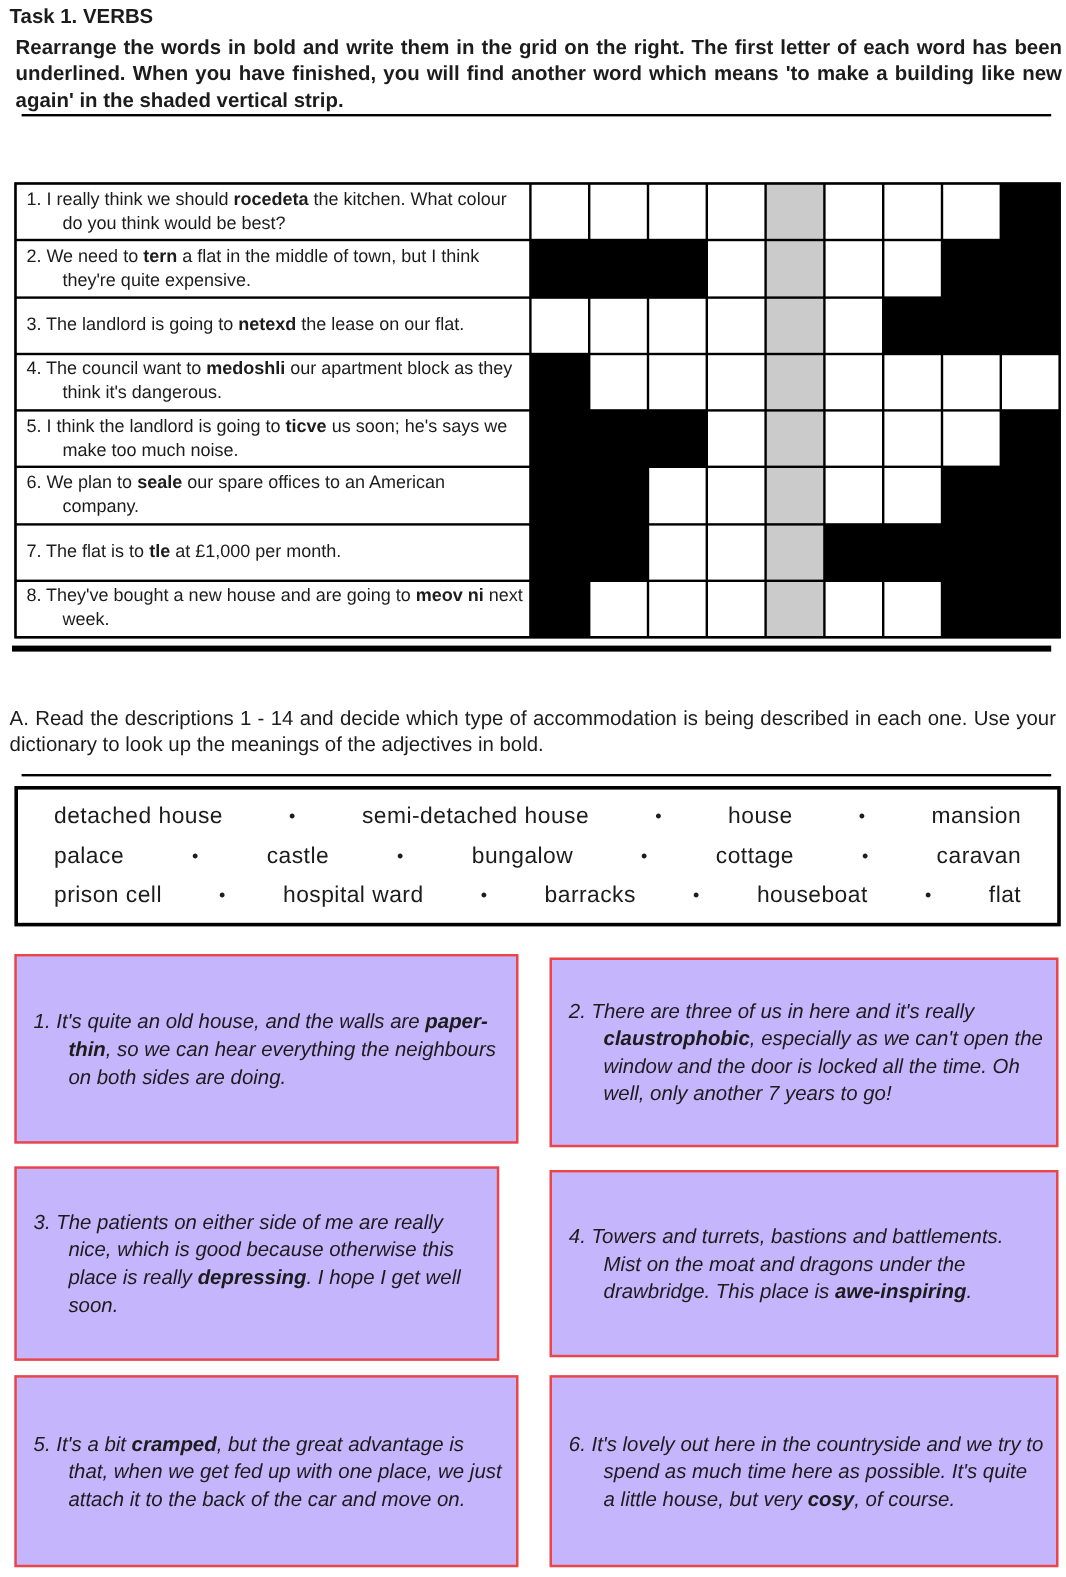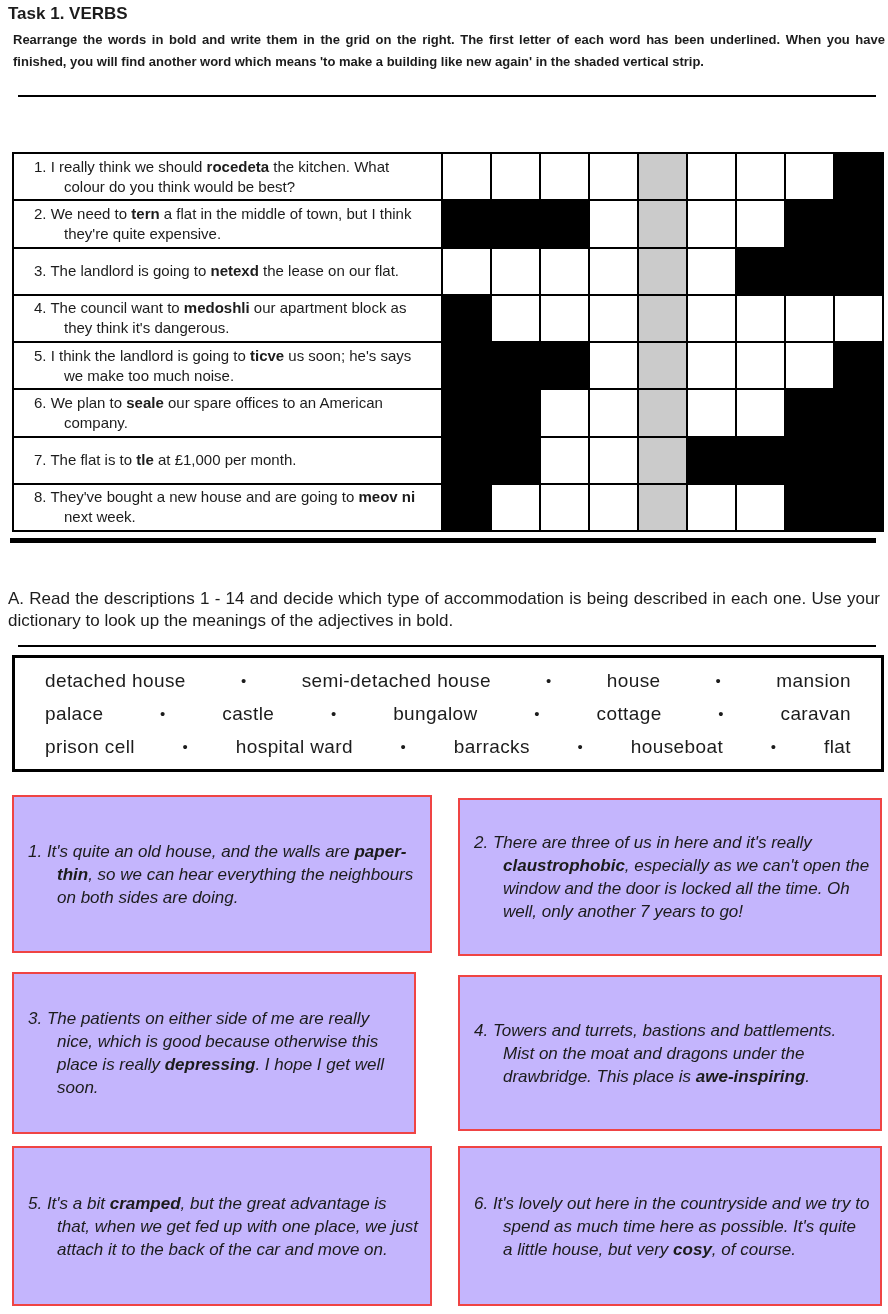--- a/index.html
+++ b/index.html
@@ -4,30 +4,30 @@
 <style>
   html,body{margin:0;padding:0;background:#fff;}
   .page{
     position:relative;width:888px;height:1314px;background:#ffffff;
     font-family:"Liberation Sans","DejaVu Sans",sans-serif;color:#1c1c1c;
     overflow:hidden;
   }
   
   .h-title{position:absolute;top:4px;left:8px;font-size:17px;font-weight:700;}
   .h-intro{position:absolute;top:24px;left:8px;width:872px;margin:5px;
-    font-size:13px;font-weight:700;line-height:22px;text-align:justify;}
+    font-size:17px;font-weight:700;line-height:22px;text-align:justify;}
   .rule{position:absolute;background:#000;}
   .thin{height:2px;left:18px;width:858px;}
   .thick{height:5px;left:10px;width:866px;}
   
   .xword{position:absolute;top:152px;left:12px;width:872px;height:380px;
     box-sizing:border-box;border:2px solid #000;background:#000;
     display:flex;gap:2px;}
   .clues{width:427px;display:grid;grid-template-rows:repeat(8,1fr);gap:2px;}
-  .clue{background:#fff;display:flex;align-items:center;padding:1px 16px;}
+  .clue{background:#fff;display:flex;align-items:center;padding:1px 4px;}
   .clue-text{font-size:15px;line-height:20px;padding-left:34px;text-indent:-30px;}
   .clue-text b{font-weight:700;}
   .pgrid{flex:1;display:grid;grid-template-columns:repeat(9,1fr);
     grid-template-rows:repeat(8,1fr);gap:2px;}
   .cell{background:#fff;}
   .cell.s{background:var(--shaded,#cbcbcb);}
   .cell.b{background:var(--black,#000000);}
   
   .t2-title{position:absolute;top:551px;left:8px;font-size:17px;font-weight:700;}
   .t2-intro{position:absolute;top:588px;left:8px;width:872px;margin:0;

